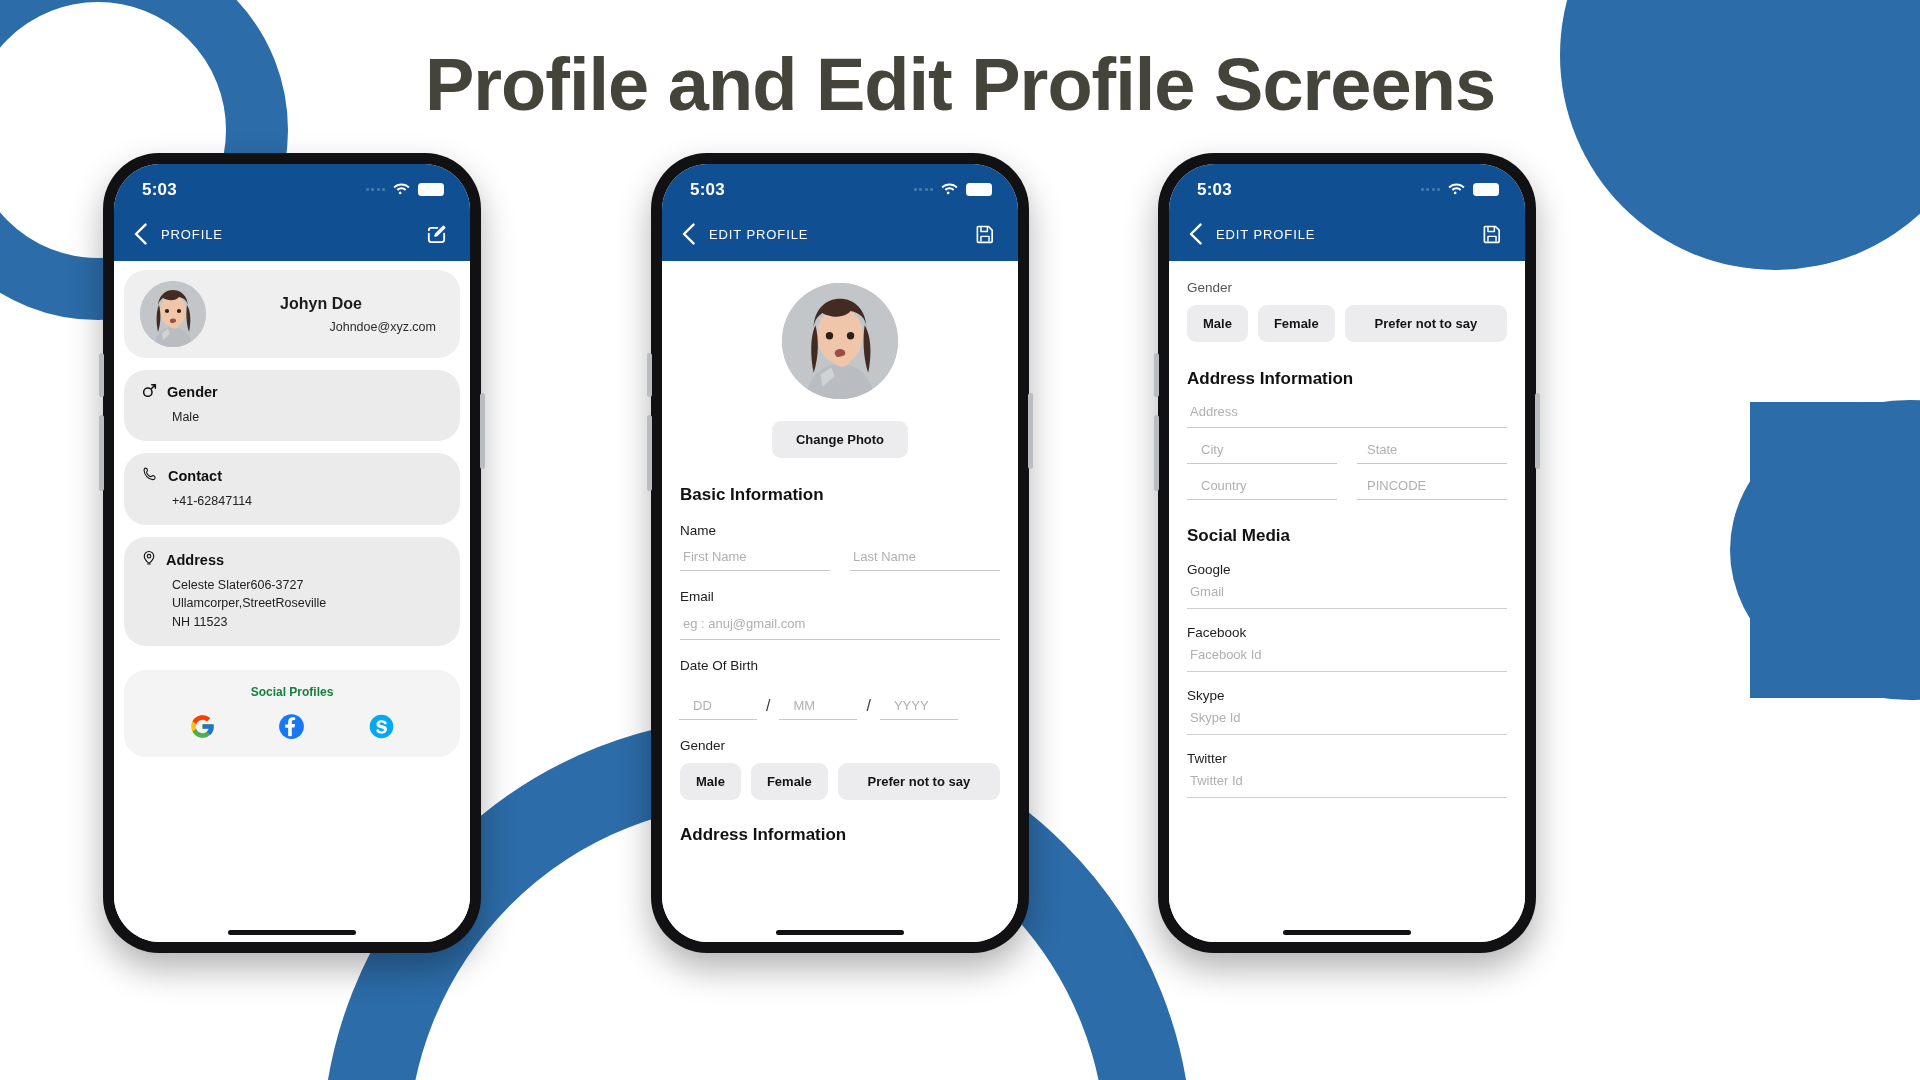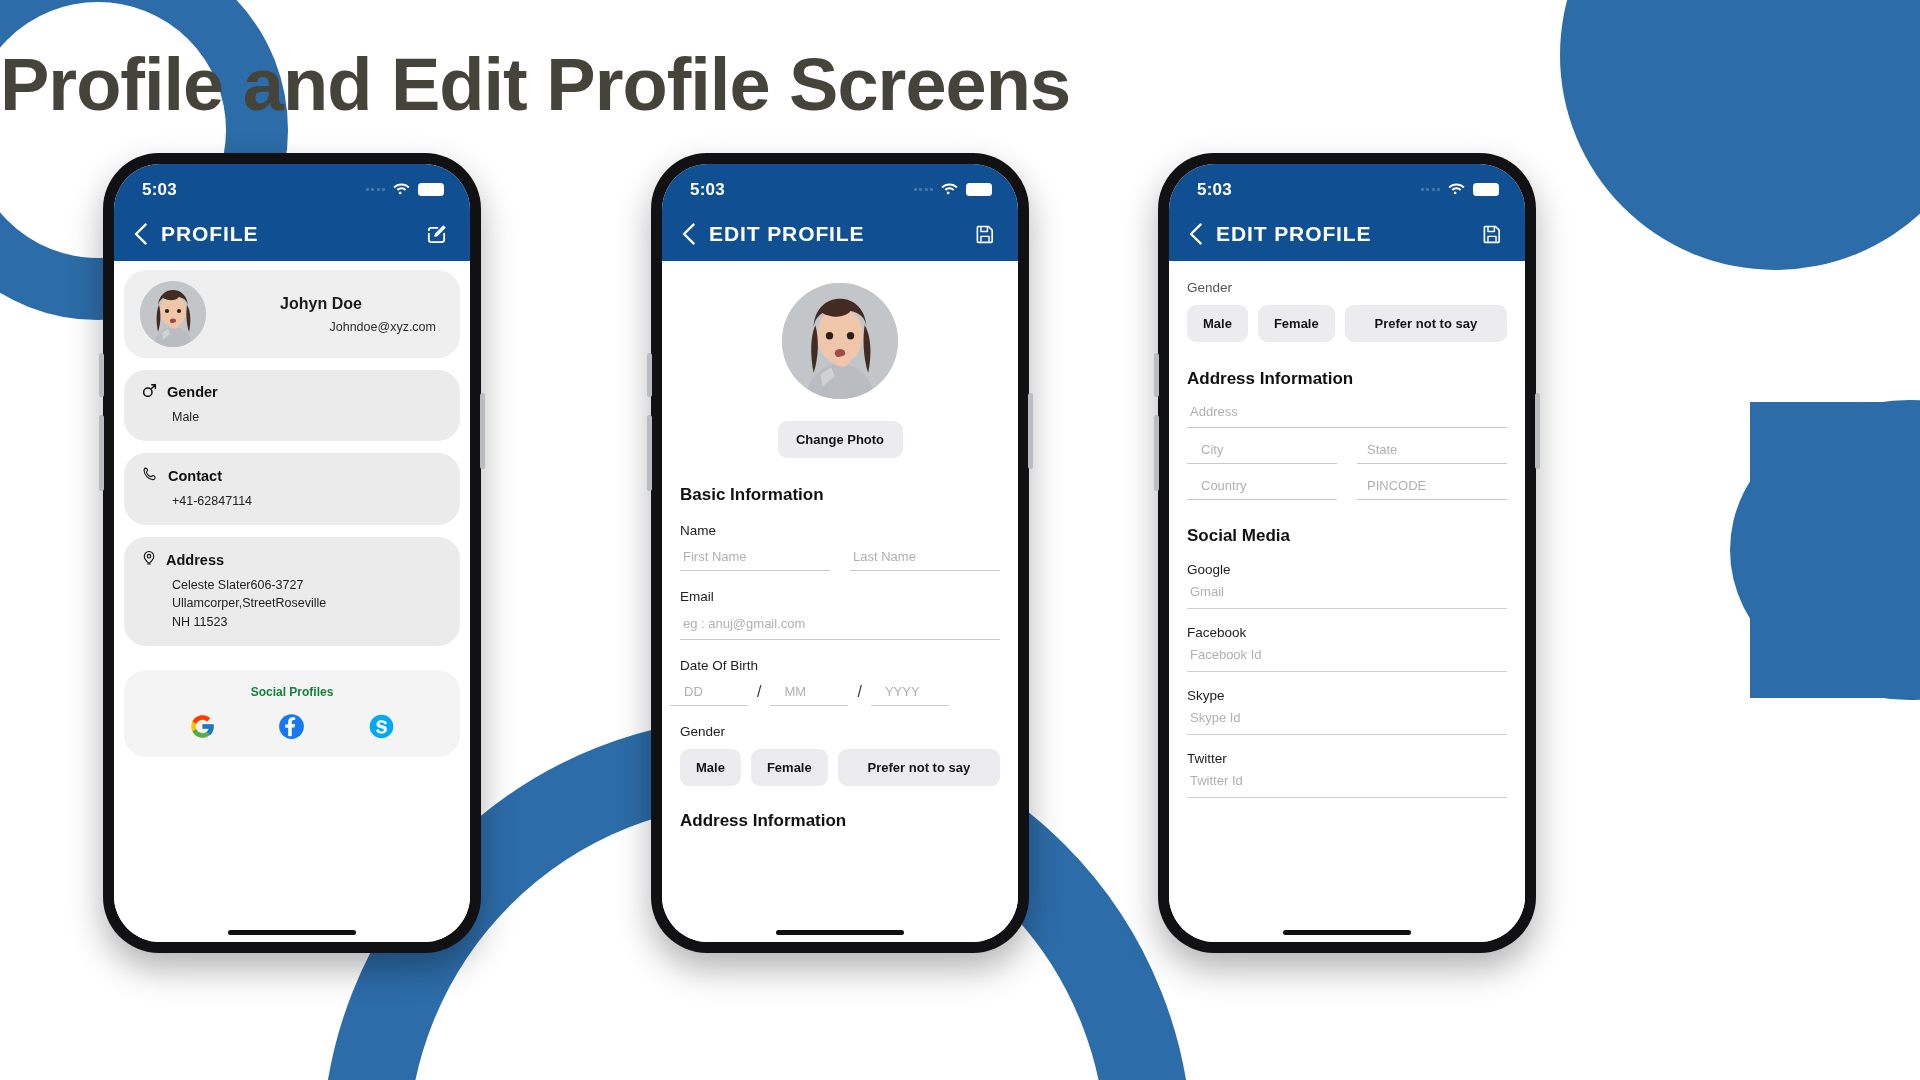--- a/index.html
+++ b/index.html
@@ -51,20 +51,21 @@
     left:322px; top:717px;
     width:870px; height:870px;
     border-radius:50%;
     border:86px solid #2c6ca8;
   }
 
   
   .page-title {
     position:absolute; z-index:3;
     left:0; right:0; top:42px;
+    text-align:center;
     font-size:74px;
     font-weight:bold;
     letter-spacing:-1px;
     color:#45443a;
     font-family:"Liberation Sans", sans-serif;
   }
 
   
   .phone {
     position:absolute; z-index:4;
@@ -124,21 +125,21 @@
   }
 
   .appbar {
     background:#105092;
     height:54px;
     display:flex; align-items:center;
     padding:0 22px 0 20px;
     color:#fff; flex:0 0 auto;
   }
   .appbar .title {
-    font-size:21px; font-weight:bold;
+    font-size:13px; font-weight:normal;
     letter-spacing:.9px; margin-left:14px;
   }
   .appbar .action { margin-left:auto; display:flex; align-items:center; }
   .chev svg, .action svg { display:block; }
 
   .content {
     flex:1 1 auto;
     overflow:hidden;
     background:#fff;
   }
@@ -194,21 +195,21 @@
 
   
   .p2 { left:651px; top:153px; }
   .avatar-lg {
     width:116px; height:116px; border-radius:50%;
     background:#c3c6c9; margin:22px auto 0 auto; overflow:hidden;
     position:relative;
   }
   .change-photo {
     margin:22px auto 17px auto;
-    width:125px; height:37px;
+    width:136px; height:37px;
     background:#ececee; border-radius:9px;
     display:flex; align-items:center; justify-content:center;
     font-size:13px; font-weight:bold; color:#141414;
   }
   .sec-title {
     margin:27px 0 0 18px;
     font-size:17px; font-weight:bold; color:#111;
   }
   .fld-label {
     margin:18px 0 0 18px;
@@ -221,21 +222,21 @@
     padding:4px 0 6px 0;
   }
   .ph { font-size:13px; color:#b0b0b0; padding-left:3px; }
   .full-input {
     margin:9px 18px 0 18px;
     border-bottom:1px solid #c9c9c9;
     padding:3px 0 8px 0;
   }
   .dob-row {
     display:flex; align-items:flex-end; gap:9px;
-    padding:0 8px; margin-top:7px;
+    padding:0 17px; margin-top:21px;
   }
   .dob-box { width:78px; border-bottom:1px solid #c9c9c9; padding:4px 0 6px 0; }
   .dob-box .ph { padding-left:14px; }
   .slash { font-size:16px; color:#3a3a3a; padding-bottom:5px; }
   .gender-row { display:flex; gap:10px; padding:0 18px; margin-top:10px; }
   .gender-pill {
     background:#ececee; border-radius:9px; height:37px;
     display:flex; align-items:center; justify-content:center;
     font-size:13px; font-weight:bold; color:#141414;
     padding:0 16px;

